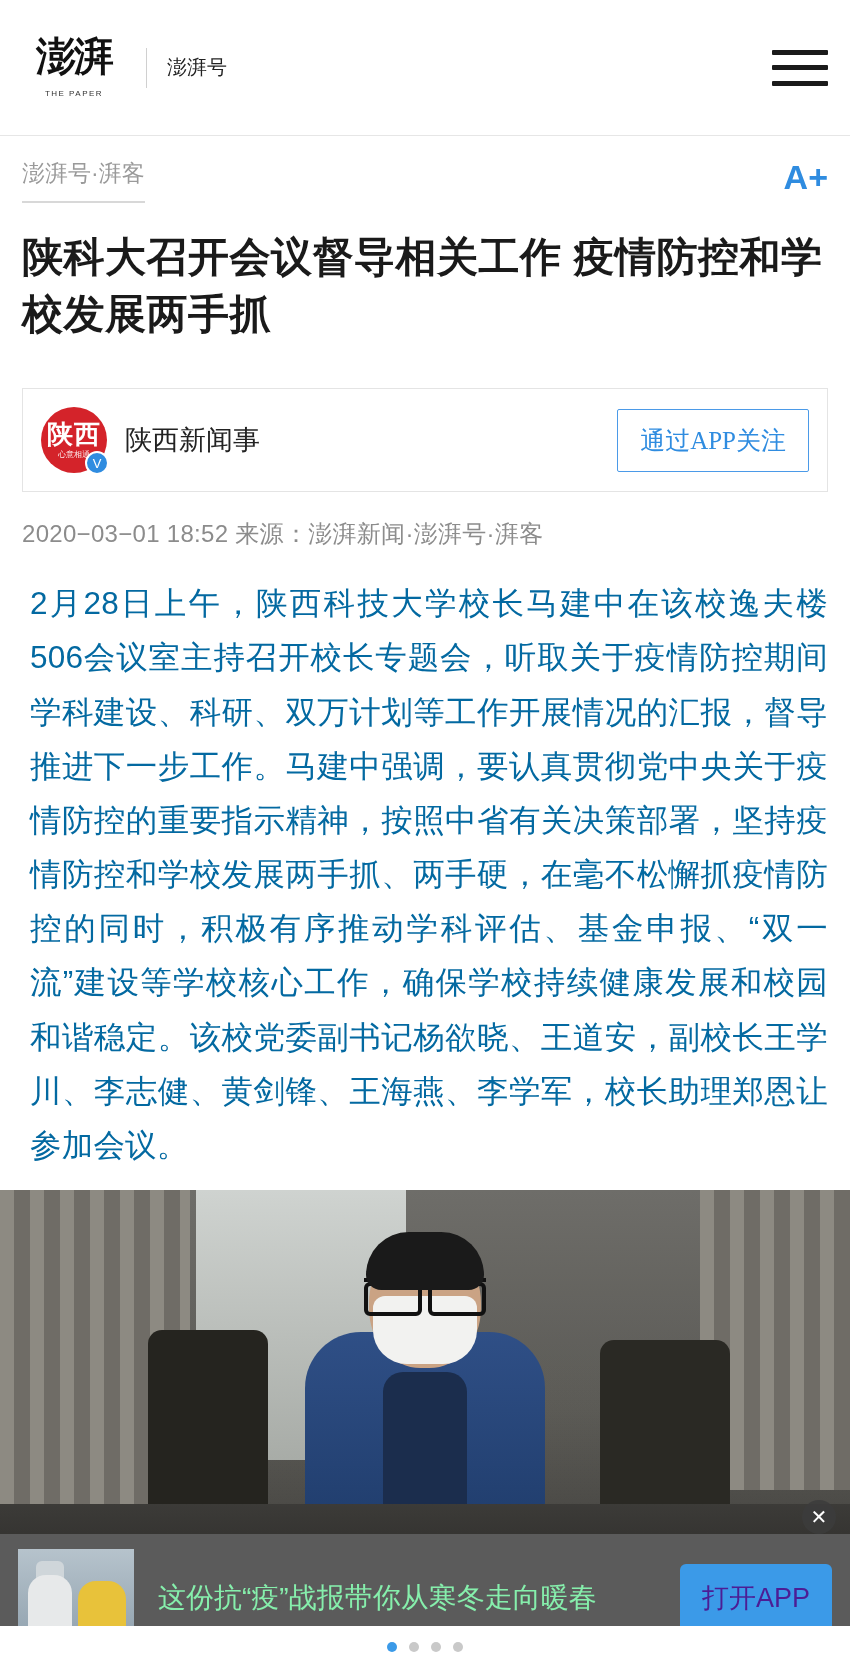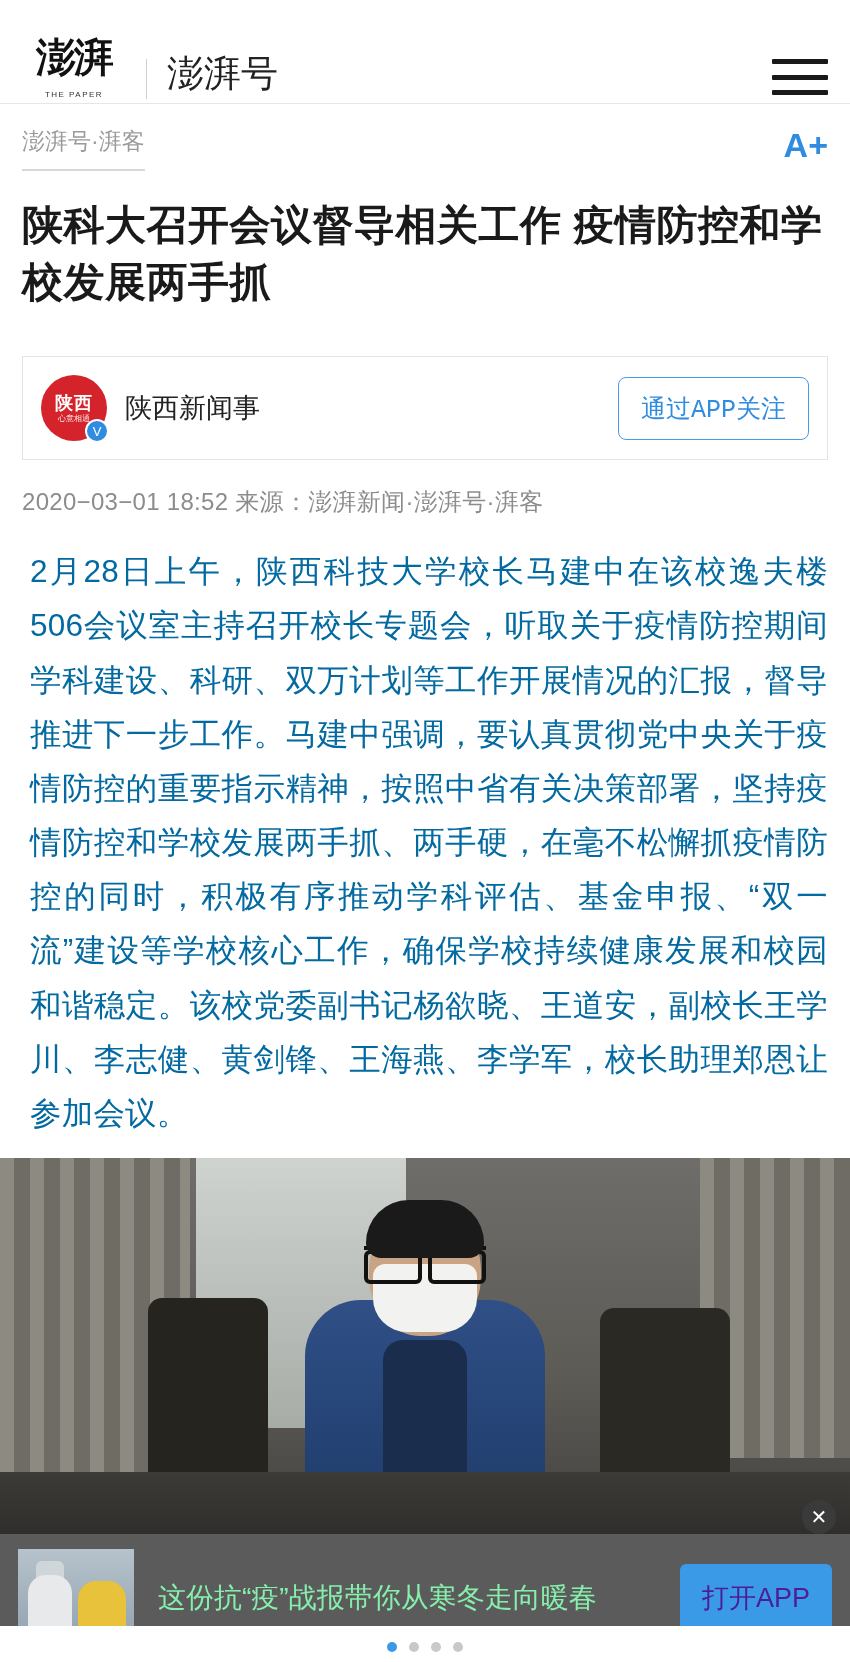--- a/index.html
+++ b/index.html
@@ -12,23 +12,23 @@
   }
   .page {
     position: relative;
     width: 850px;
     height: 1662px;
     background: #fff;
   }
 
   
   .header {
-    height: 104px;
-    display: flex;
-    align-items: flex-end;
+    height: 136px;
+    display: flex;
+    align-items: center;
     padding: 4px 22px;
     border-bottom: 1px solid #e6e6e6;
   }
   .logo {
     width: 104px;
     height: 62px;
     display: flex;
     flex-direction: column;
     align-items: center;
     justify-content: center;
@@ -47,21 +47,21 @@
     color: #333;
     margin-top: 12px;
   }
   .logo-sep {
     width: 1px;
     height: 40px;
     background: #d0d0d0;
     margin: 0 20px;
   }
   .header-title {
-    font-size: 37px;
+    font-size: 20px;
     color: #222;
     font-weight: 400;
   }
   .header-spacer { flex: 1; }
   .download-btn {
     border: 1px solid #4b9ae8;
     color: #2f8ce0;
     background: #fff;
     font-size: 24px;
     padding: 12px 20px;
@@ -139,21 +139,21 @@
     background: #d4232a;
     color: #fff;
     display: flex;
     flex-direction: column;
     align-items: center;
     justify-content: center;
     line-height: 1;
   }
   .avatar-main {
     font-family: "Liberation Serif", serif;
-    font-size: 18px;
+    font-size: 26px;
     font-weight: 700;
     letter-spacing: 1px;
   }
   .avatar-sub {
     font-size: 8px;
     margin-top: 3px;
     opacity: .9;
   }
   .avatar-badge {
     position: absolute;
@@ -175,23 +175,23 @@
     font-size: 27px;
     color: #222;
   }
   .account-spacer { flex: 1; }
   .follow-btn {
     border: 1px solid #4b9ae8;
     color: #2f8ce0;
     background: #fff;
     font-size: 25px;
     padding: 14px 22px;
-    border-radius: 8px;
-    cursor: pointer;
-    font-family: Liberation Mono, monospace;
+    border-radius: 2px;
+    cursor: pointer;
+    font-family: Liberation Serif, serif;
   }
 
   
   .meta {
     padding: 26px 14px 0 22px;
     font-size: 24px;
     color: #8c8c8c;
     letter-spacing: .3px;
   }
 

